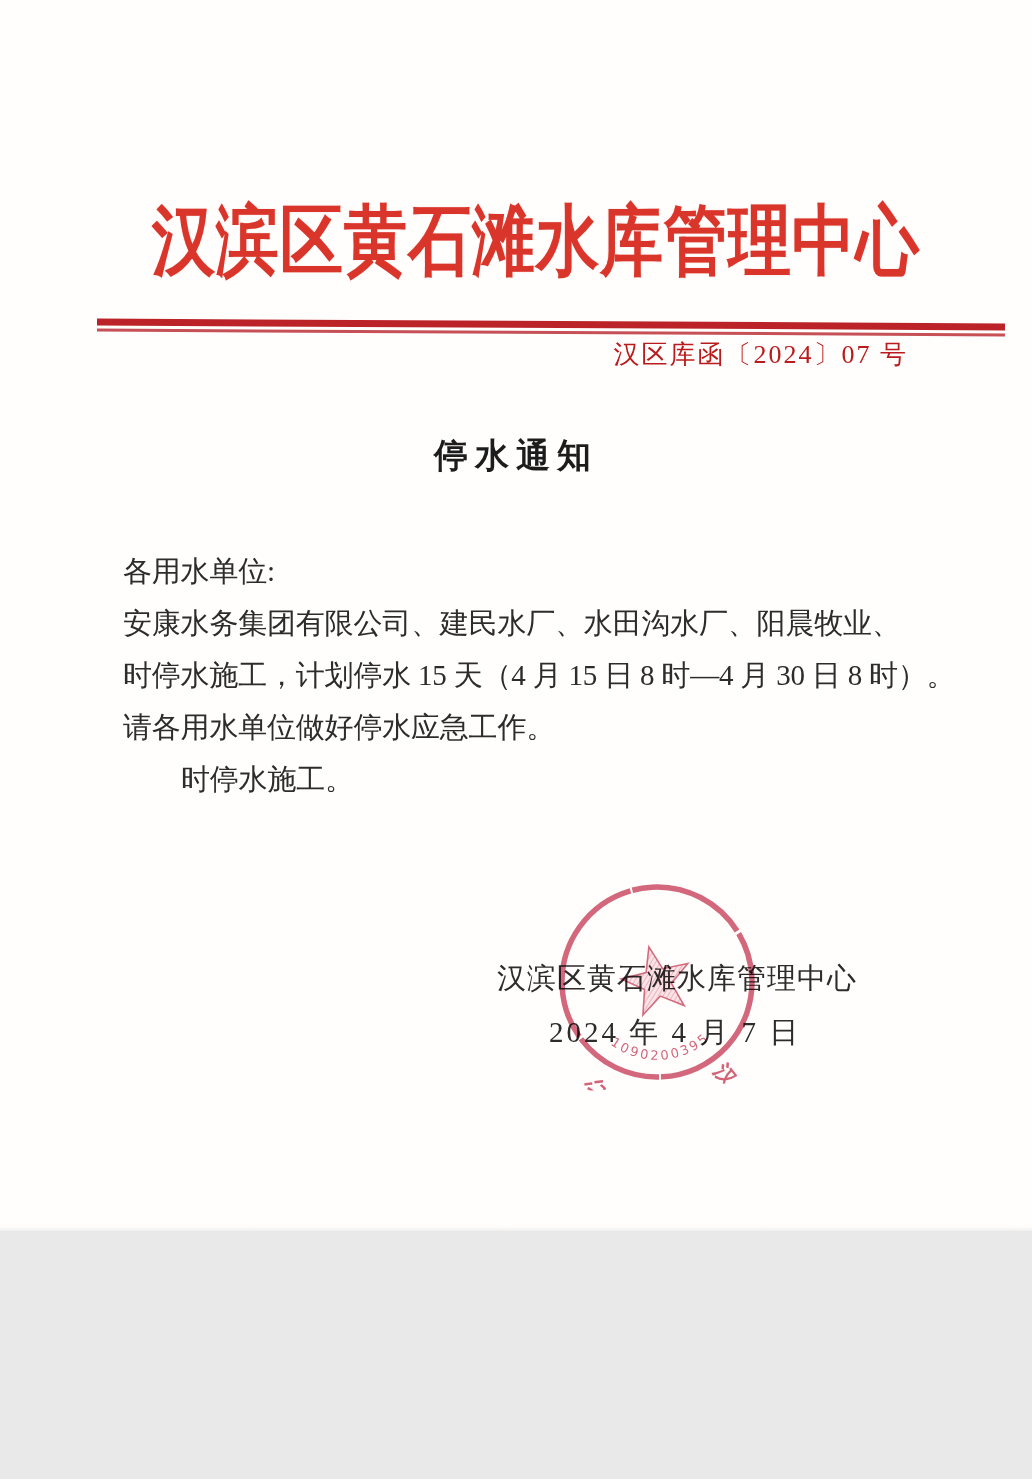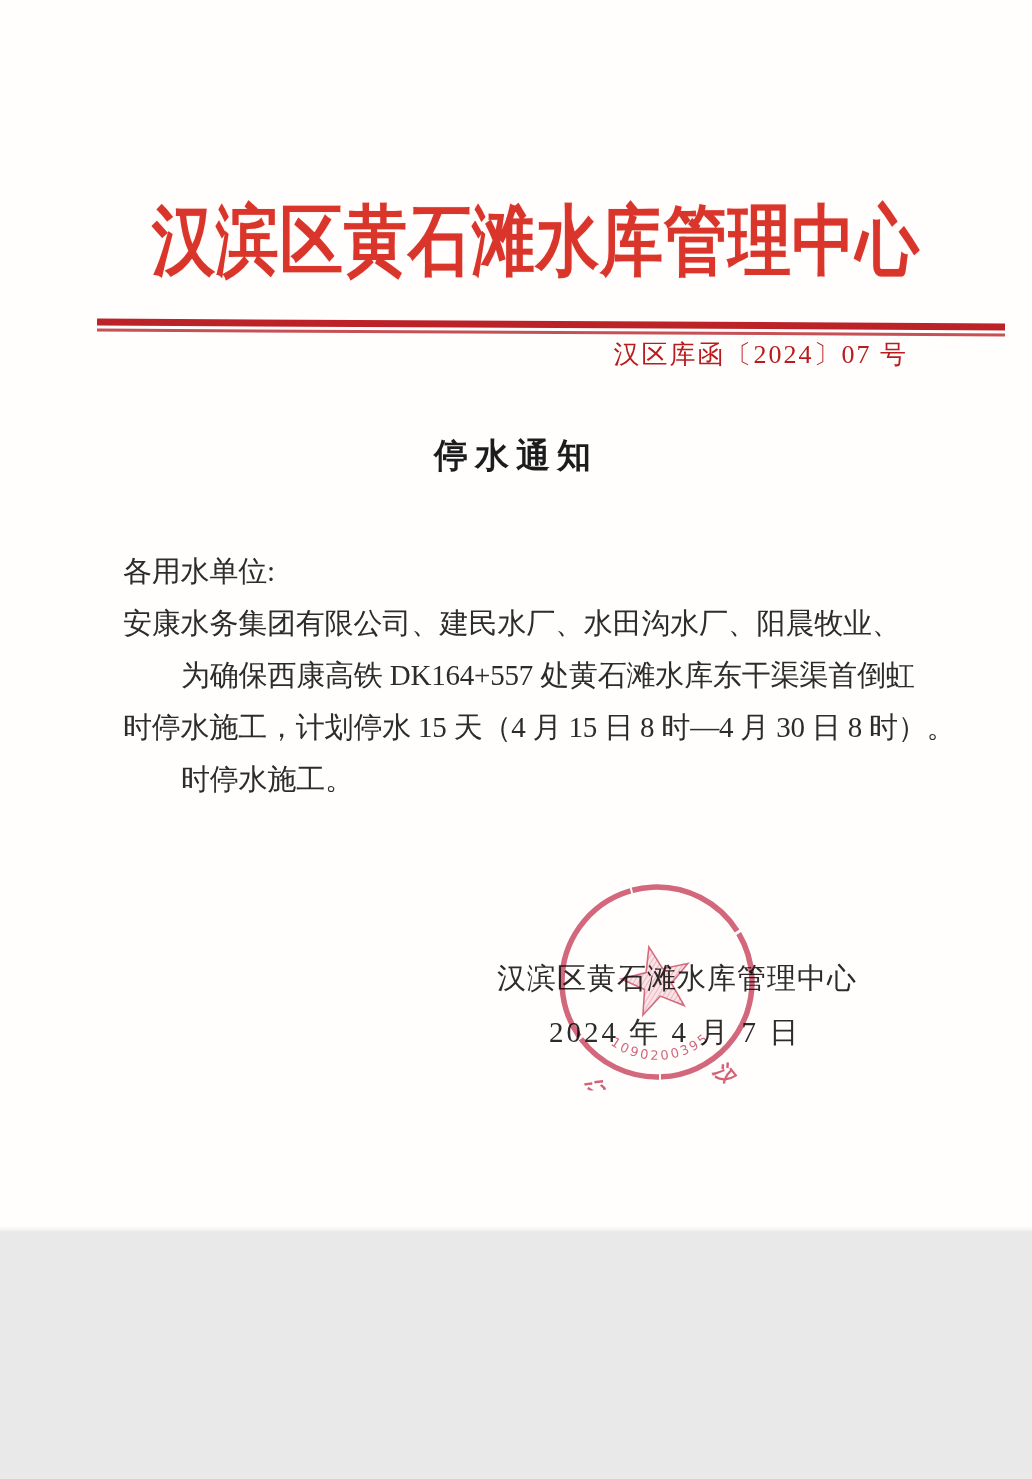--- a/index.html
+++ b/index.html
@@ -77,22 +77,22 @@
     <div class="thin"></div>
   </div>
 
   <div class="doc-number">汉区库函〔2024〕07 号</div>
 
   <div class="doc-title">停水通知</div>
 
   <div class="body-text">
     <div class="body-line">各用水单位:</div>
     <div class="body-line">安康水务集团有限公司、建民水厂、水田沟水厂、阳晨牧业、</div>
-    <div class="body-line indent">为确保西康高铁 DK164+557 处黄石滩水库东干渠渠首倒虹</div>
     <div class="body-line">时停水施工，计划停水 15 天（4 月 15 日 8 时—4 月 30 日 8 时）。</div>
+    <div class="body-line">请各用水单位做好停水应急工作。</div>
     <div class="body-line indent">时停水施工。</div>
   </div>
 
   <div class="sig-org">汉滨区黄石滩水库管理中心</div>
 
   <div class="sig-date">2024 年 4 月 7 日</div>
 
   <div class="stamp">
     <svg viewBox="-105 -105 210 210" xmlns="http://www.w3.org/2000/svg">
       <defs>

